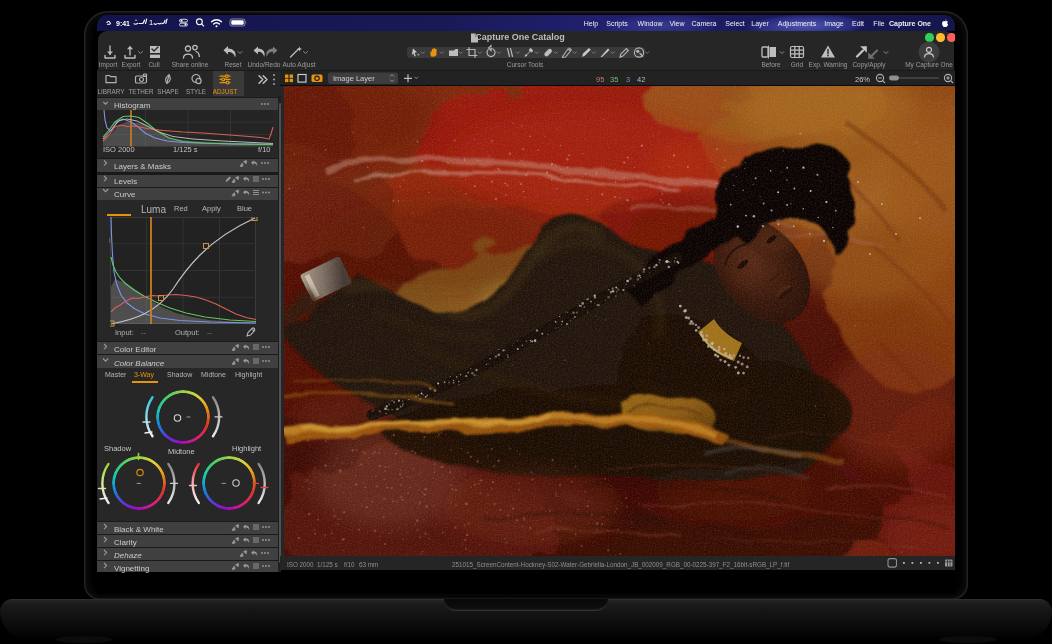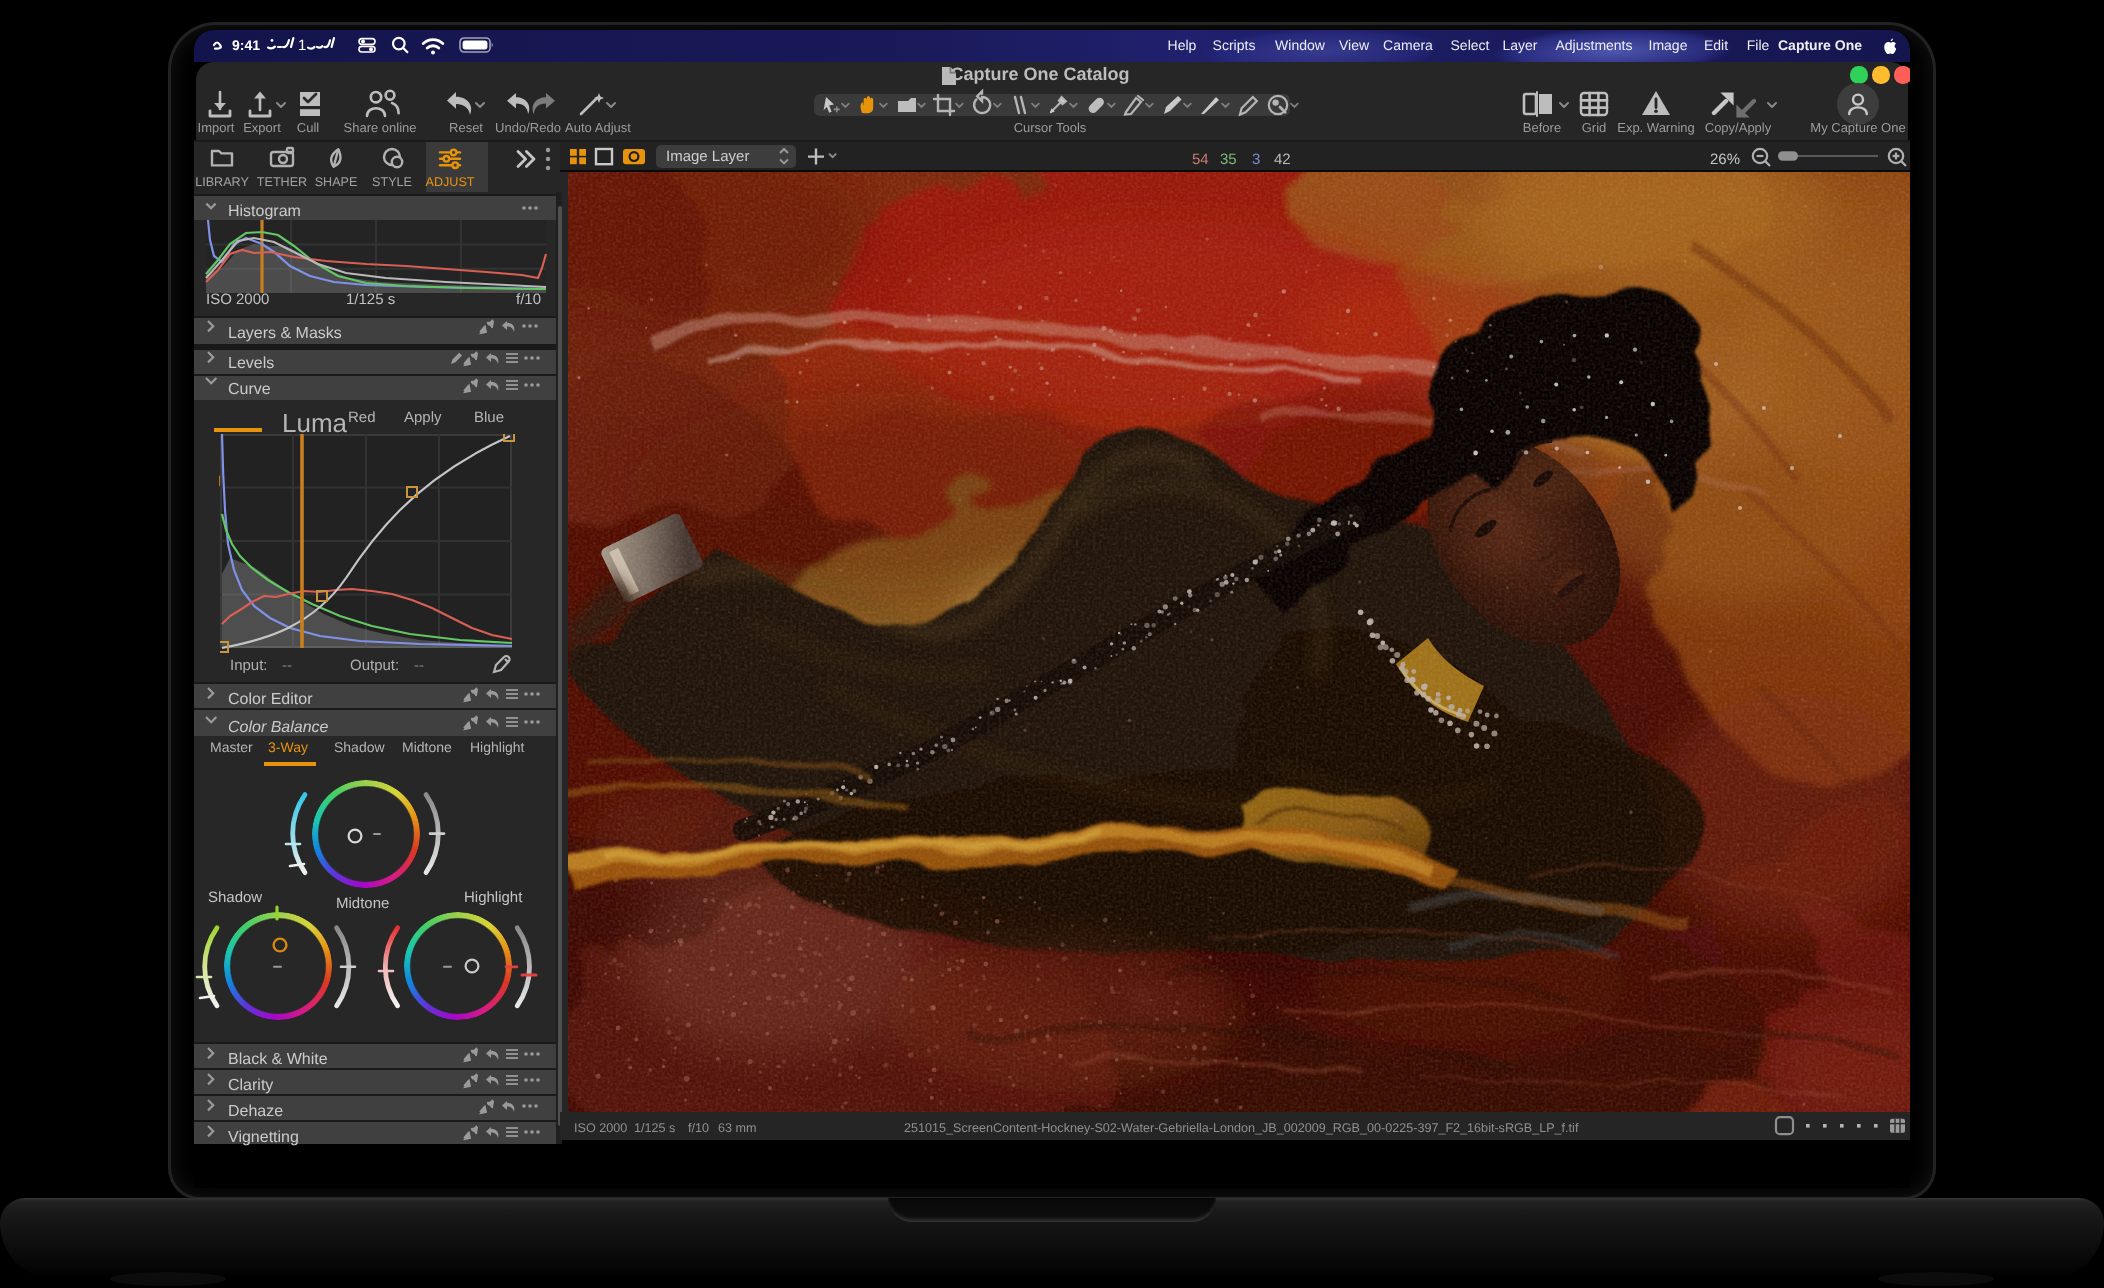--- a/index.html
+++ b/index.html
@@ -114,21 +114,21 @@
     </div>
     <div class="abs phead" style="top:339px;height:14px;">
       <span class="pname" style="top:3.5px;font-style:italic;">Color Balance</span>
     </div>
     <div class="abs phead" style="top:506px;">
       <span class="pname">Black &amp; White</span>
     </div>
     <div class="abs phead" style="top:519px;">
       <span class="pname">Clarity</span>
     </div>
-    <div class="abs phead" style="top:532px;">
+    <div class="abs phead" style="top:532px;font-style:italic;">
       <span class="pname">Dehaze</span>
     </div>
     <div class="abs phead" style="top:545px;height:12px;">
       <span class="pname">Vignetting</span>
     </div>
 
     <div class="abs" style="left:6px;top:95px;width:170px;height:36.5px;background:#242424;"></div>
     <svg class="abs" width="184" height="62" style="left:0;top:93px;">
       <g transform="translate(6,2)">
         <g stroke="#333" stroke-width="1">
@@ -145,21 +145,21 @@
         <path d="M0,31 L6,25 L12,17 L18,15 L24,16.5 L32,16 L44,18.5 L60,20.5 L80,22 L100,23 L120,24.5 L140,26 L158,27.5 L166,29 L168,24 L170,17" fill="none" stroke="#d95f55" stroke-width="1.1"></path>
         <path d="M0,29 L8,20 L16,10.5 L24,9 L34,11 L44,16 L56,22 L70,26.5 L90,29 L120,31 L150,32.5 L170,33.5" fill="none" stroke="#b9b9b9" stroke-width="1"></path>
       </g>
     </svg>
     <span class="abs" style="left:6px;top:130px;color:#c2c2c2;font-size:7.5px;">ISO 2000</span>
     <span class="abs" style="left:76px;top:130px;color:#c2c2c2;font-size:7.5px;">1/125 s</span>
     <span class="abs" style="left:161px;top:130px;color:#c2c2c2;font-size:7.5px;">f/10</span>
 
     <span class="abs" style="left:12px;top:189px;color:#e8930c;font-size:7.5px;margin-top:32px;">RGB</span>
     <div class="abs" style="left:10px;top:199px;width:24px;height:1.6px;background:#e8930c;"></div>
-    <span class="abs" style="left:44px;top:189px;color:#b5b5b5;font-size:13px;">Luma</span>
+    <span class="abs" style="left:44px;top:189px;color:#b5b5b5;font-size:10px;">Luma</span>
     <span class="abs" style="left:77px;top:189px;color:#b5b5b5;font-size:7.5px;">Red</span>
     <span class="abs" style="left:105px;top:189px;color:#b5b5b5;font-size:7.5px;">Apply</span>
     <span class="abs" style="left:140px;top:189px;color:#b5b5b5;font-size:7.5px;">Blue</span>
 
     <div class="abs" style="left:13px;top:202px;width:146px;height:107px;background:#222;border:1px solid #3a3a3a;"></div>
     <svg class="abs" width="160" height="115" style="left:13px;top:202px;">
       <g stroke="#323232" stroke-width="1">
         <line x1="36.5" y1="0" x2="36.5" y2="107"></line>
         <line x1="73" y1="0" x2="73" y2="107"></line>
         <line x1="109.5" y1="0" x2="109.5" y2="107"></line>
@@ -1626,21 +1626,21 @@
     <span class="tblabel" style="left:731px;">Exp. Warning</span>
     <span class="tblabel" style="left:772px;">Copy/Apply</span>
     <span class="tblabel" style="left:832px;">My Capture One</span>
 
     <span class="tabl" style="left:14px;">LIBRARY</span>
     <span class="tabl" style="left:44px;">TETHER</span>
     <span class="tabl" style="left:71px;">SHAPE</span>
     <span class="tabl" style="left:99px;">STYLE</span>
     <span class="tabl" style="left:128px;color:#e8930c;">ADJUST</span>
 
-    <span class="abs" style="left:499px;top:59.5px;color:#c97b74;font-size:7.5px;">54</span>
+    <span class="abs" style="left:499px;top:59.5px;color:#c97b74;font-size:7.5px;">95</span>
     <span class="abs" style="left:513px;top:59.5px;color:#7dba7d;font-size:7.5px;">35</span>
     <span class="abs" style="left:529px;top:59.5px;color:#7d8ec9;font-size:7.5px;">3</span>
     <span class="abs" style="left:540px;top:59.5px;color:#bdbdbd;font-size:7.5px;">42</span>
     <span class="abs" style="left:758px;top:59.5px;color:#c9c9c9;font-size:7.5px;">26%</span>
     <svg class="abs" width="100" height="16" style="left:775px;top:55px;">
       <g fill="none" stroke="#b0b0b0" stroke-width="1.1">
         <circle cx="8" cy="8" r="3.6"></circle>
         <line x1="10.7" y1="10.7" x2="13" y2="13"></line>
         <line x1="6.3" y1="8" x2="9.7" y2="8"></line>
         <line x1="18" y1="8" x2="67" y2="8" stroke="#5a5a5a"></line>

